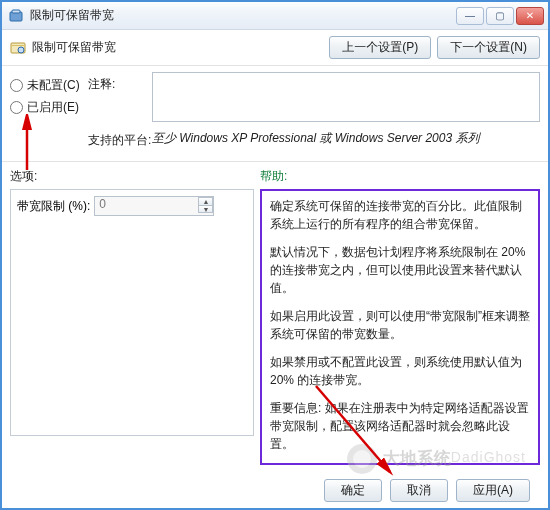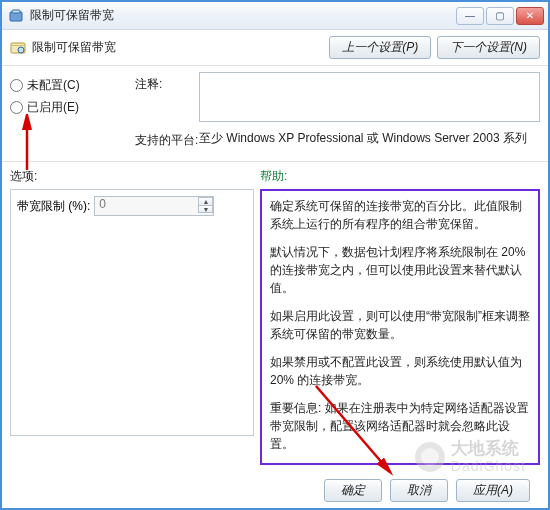--- a/index.html
+++ b/index.html
@@ -50,39 +50,39 @@
   .nav-btns { display:flex; gap:6px; }
   .btn {
     padding: 2px 12px;
     font-size:12px;
     border: 1px solid #9fb4c9;
     border-radius: 3px;
     background: linear-gradient(#fefefe,#eef2f5 45%,#e1e8ee);
     color:#222;
     white-space: nowrap;
     cursor: default;
-    font-style: italic;
   }
   
   .body-area { padding: 6px 8px 0 8px; position:relative; }
   .row1 { display:flex; align-items:flex-start; }
   .radios { width: 78px; padding-top:2px;}
   .radio-item { display:flex; align-items:center; height:22px; font-size:12px; color:#222;}
   .radio-item input { margin:0 4px 0 0; }
-  .label-col { width:64px; color:#222; font-size:12px; padding-top:4px;margin-left:47px;}
+  .label-col { width:64px; color:#222; font-size:12px; padding-top:4px;}
   .comment-box {
     flex:1;
     height: 50px;
     border:1px solid #b7c2cc;
     background:#fff;
   }
   .row2 { display:flex; margin-top:6px; }
   .platform-text {
     font-size:12px; color:#222;
     padding-top:2px;
+    font-style:italic;
   }
   .separator { height:1px; background:#e3e3e3; margin: 12px 0 6px -8px; width: calc(100% + 16px);}
   
   .labels-row { display:flex; }
   .options-label { width: 250px; padding-left:0; font-size:12px; color:#222;}
   .help-label { font-size:12px; color:#15803d;}
   
   .lower { display:flex; gap:6px; margin-top:4px; position:relative;}
   .options-panel {
     width: 244px; height: 247px;
@@ -134,21 +134,21 @@
     display:flex; align-items:center; gap:6px;
     opacity:.4;
     pointer-events:none;
   }
   .wm-logo {
     width:30px;height:30px;border-radius:50%;
     background:#bfbfbf; position:relative;
   }
   .wm-logo::after{content:""; position:absolute; inset:6px; border-radius:50%;
     background:#e4e4e4;}
-  .wm-text{ display:flex; flex-direction:column; line-height:1.1;}
+  .wm-text{ display:flex; flex-direction:row; line-height:1.1;}
   .wm-cn{ font-size:17px; font-weight:700; color:#9a9a9a;}
   .wm-en{ font-size:14px; letter-spacing:1px; color:#b0b0b0;}
 </style>
 </head>
 <body>
 
 <div class="titlebar">
   <span class="app-icon">
     <svg width="16" height="16" viewBox="0 0 16 16">
         <rect x="2" y="4" width="12" height="9" rx="1" fill="#6ea0d6" stroke="#2d6aa8"></rect>

